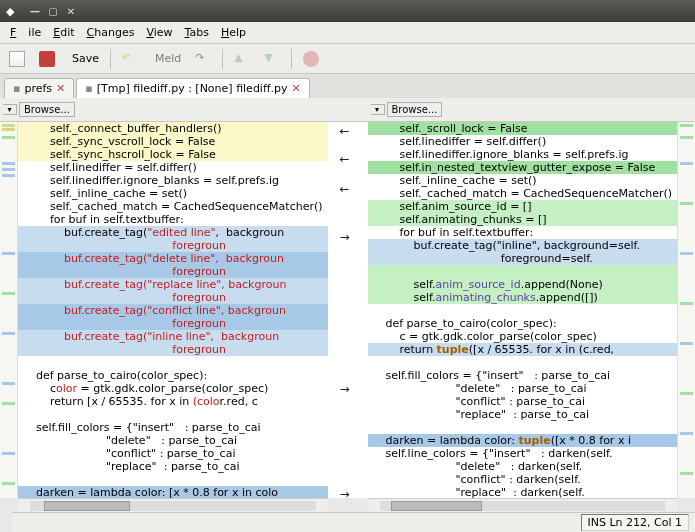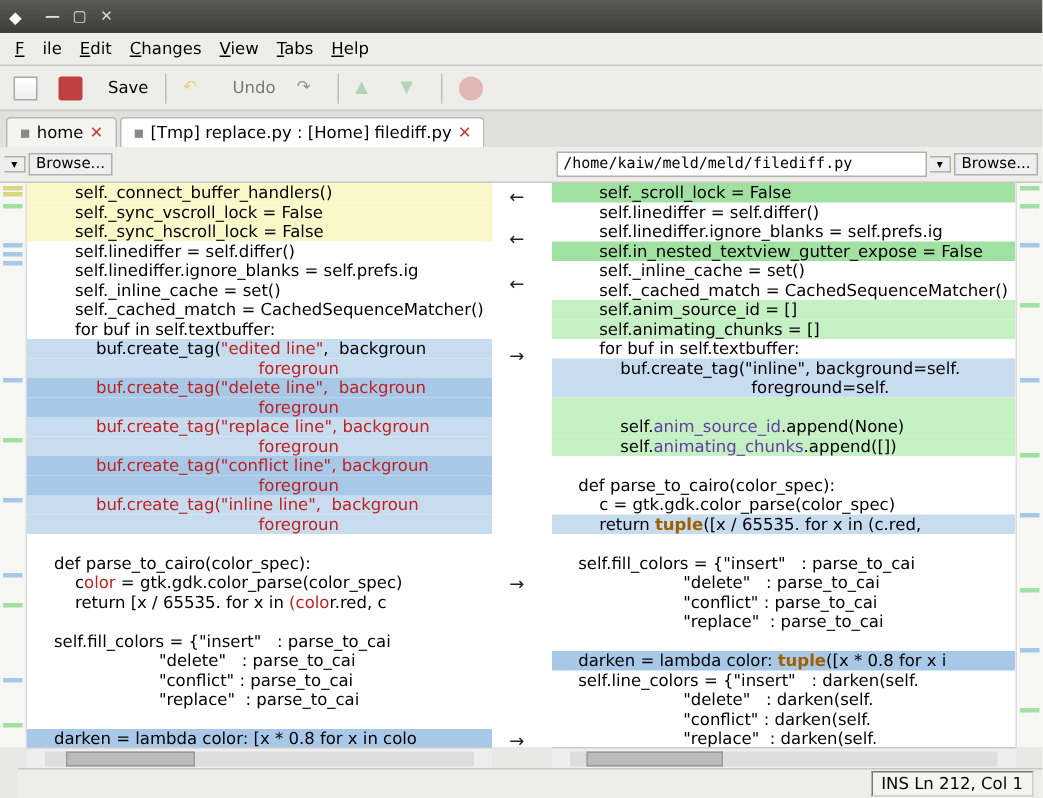--- a/index.html
+++ b/index.html
@@ -70,59 +70,58 @@
   <div class="tbutton">
     <span class="ticon" style="background:linear-gradient(#fff,#eee);border:1px solid #aaa"></span>
   </div>
   <div class="tbutton">
     <span class="ticon" style="background:#c04040;border-radius:2px"></span>
     <span>Save</span>
   </div>
   <div class="sep"></div>
   <div class="tbutton" style="opacity:.5">
     <span class="ticon" style="color:#e0b000">↶</span>
-    <span>Undo</span>
+    <span>Meld</span>
   </div>
   <div class="tbutton" style="opacity:.4">
     <span class="ticon">↷</span>
   </div>
   <div class="sep"></div>
   <div class="tbutton" style="opacity:.4">
     <span class="ticon" style="color:#6a6">▲</span>
   </div>
   <div class="tbutton" style="opacity:.4">
     <span class="ticon" style="color:#6a6">▼</span>
   </div>
   <div class="sep"></div>
   <div class="tbutton" style="opacity:.4">
     <span class="ticon" style="background:#c66;border-radius:50%"></span>
   </div>
 </div>
 
 <div class="tabbar">
   <div class="tab">
     <span class="dicon">▪</span>
-    <span>home</span>
+    <span>prefs</span>
     <span class="closex">✕</span>
   </div>
   <div class="tab" style="background:#fff">
     <span class="dicon">▪</span>
-    <span>[Tmp] replace.py : [Home] filediff.py</span>
+    <span>[Tmp] filediff.py : [None] filediff.py</span>
     <span class="closex">✕</span>
   </div>
 </div>
 
 <div class="pathrow">
   <div class="pathcell">
     <div class="dbtn">▾</div>
     <div class="browse">Browse...</div>
   </div>
   <div class="pathcell mid"></div>
   <div class="pathcell">
-    <input class="pathinput" value="/home/kaiw/meld/meld/filediff.py" style="">
     <div class="dbtn">▾</div>
     <div class="browse">Browse...</div>
   </div>
 </div>
 
 <div class="diffarea">
   <div class="gutter" id="gutL">
       <div class="gmark" style="top: 2px; background: rgb(216, 216, 128);"></div>
       <div class="gmark" style="top: 6px; background: rgb(216, 216, 128);"></div>
       <div class="gmark" style="top: 14px; background: rgb(160, 224, 160);"></div>

